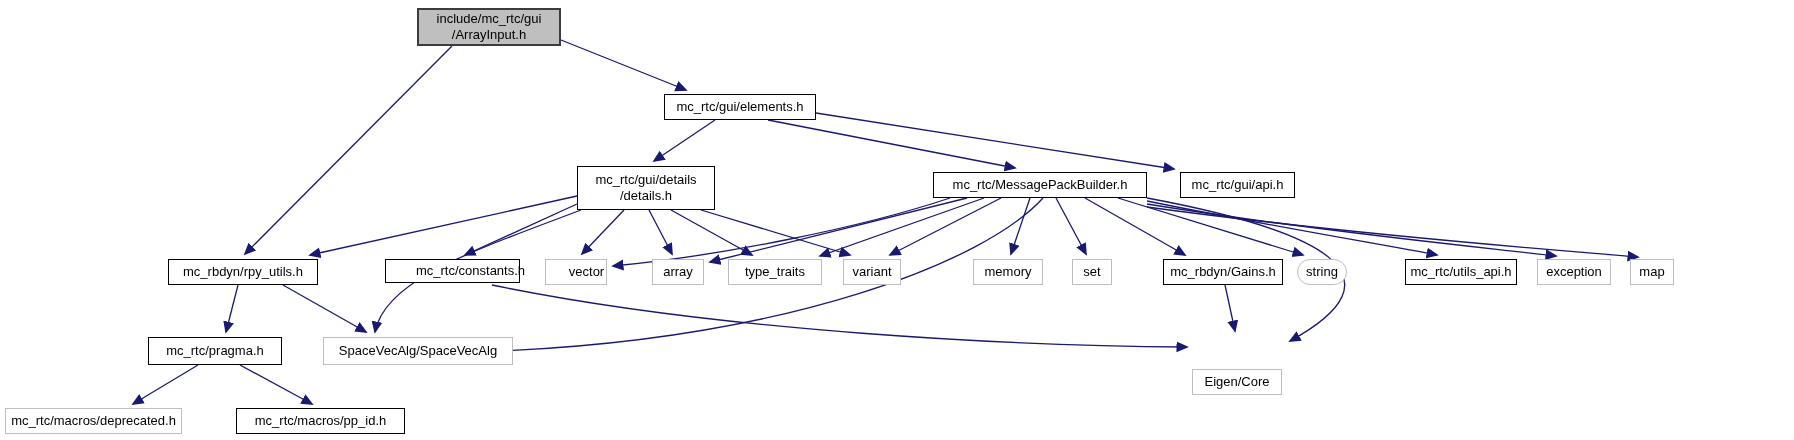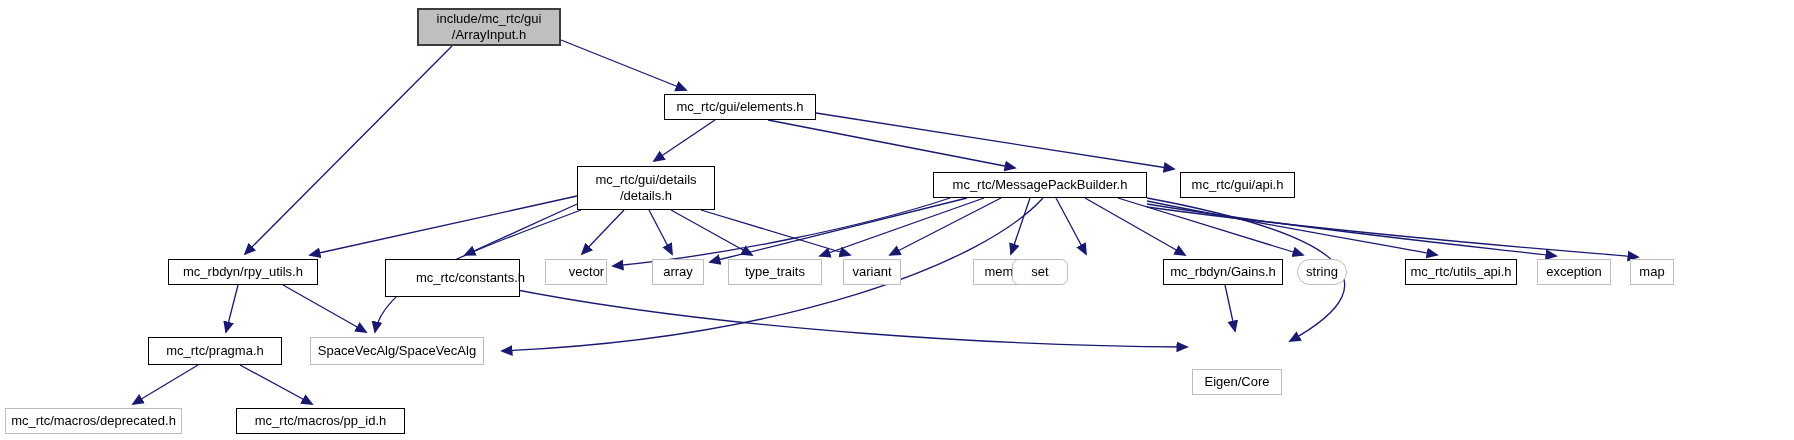--- a/index.html
+++ b/index.html
@@ -80,31 +80,31 @@
   </svg>
 
   <div class="node root" style="left:417px;top:8px;width:144px;height:38px;">include/mc_rtc/gui
 /ArrayInput.h</div>
   <div class="node internal" style="left:664px;top:94px;width:152px;height:26px;">mc_rtc/gui/elements.h</div>
   <div class="node internal" style="left:577px;top:166px;width:138px;height:44px;">mc_rtc/gui/details
 /details.h</div>
   <div class="node internal" style="left:933px;top:172px;width:214px;height:26px;">mc_rtc/MessagePackBuilder.h</div>
   <div class="node internal" style="left:1180px;top:172px;width:115px;height:26px;">mc_rtc/gui/api.h</div>
   <div class="node internal" style="left:168px;top:259px;width:150px;height:26px;">mc_rbdyn/rpy_utils.h</div>
-  <div class="node internal" style="left:385px;top:259px;width:135px;height:38px;padding-left:40px;">mc_rtc/constants.h</div>
+  <div class="node internal" style="left:385px;top:259px;width:135px;height:24px;padding-left:40px;">mc_rtc/constants.h</div>
   <div class="node external" style="left:545px;top:259px;width:62px;height:26px;padding-left:25px;">vector</div>
   <div class="node external" style="left:652px;top:259px;width:52px;height:26px;">array</div>
   <div class="node external" style="left:728px;top:259px;width:94px;height:26px;">type_traits</div>
   <div class="node external" style="left:843px;top:259px;width:58px;height:26px;">variant</div>
   <div class="node external" style="left:973px;top:259px;width:70px;height:26px;">memory</div>
-  <div class="node external" style="left:1012px;top:259px;width:56px;height:26px;border-radius:7px;">set</div>
+  <div class="node external" style="left:1072px;top:259px;width:40px;height:26px;">set</div>
   <div class="node internal" style="left:1163px;top:259px;width:120px;height:26px;">mc_rbdyn/Gains.h</div>
   <div class="node external" style="left:1297px;top:259px;width:50px;height:26px;border-radius:13px;">string</div>
   <div class="node internal" style="left:1405px;top:259px;width:112px;height:26px;">mc_rtc/utils_api.h</div>
   <div class="node external" style="left:1537px;top:259px;width:74px;height:26px;">exception</div>
   <div class="node external" style="left:1630px;top:259px;width:44px;height:26px;">map</div>
   <div class="node internal" style="left:148px;top:337px;width:134px;height:28px;">mc_rtc/pragma.h</div>
-  <div class="node external" style="left:310px;top:337px;width:174px;height:28px;">SpaceVecAlg/SpaceVecAlg</div>
+  <div class="node external" style="left:323px;top:337px;width:190px;height:28px;">SpaceVecAlg/SpaceVecAlg</div>
   <div class="node external" style="left:1192px;top:336px;width:90px;height:26px;margin-top:33px;">Eigen/Core</div>
   <div class="node external" style="left:5px;top:408px;width:177px;height:26px;">mc_rtc/macros/deprecated.h</div>
   <div class="node internal" style="left:236px;top:408px;width:169px;height:26px;">mc_rtc/macros/pp_id.h</div>
 
 </div>
 
 </body></html>

